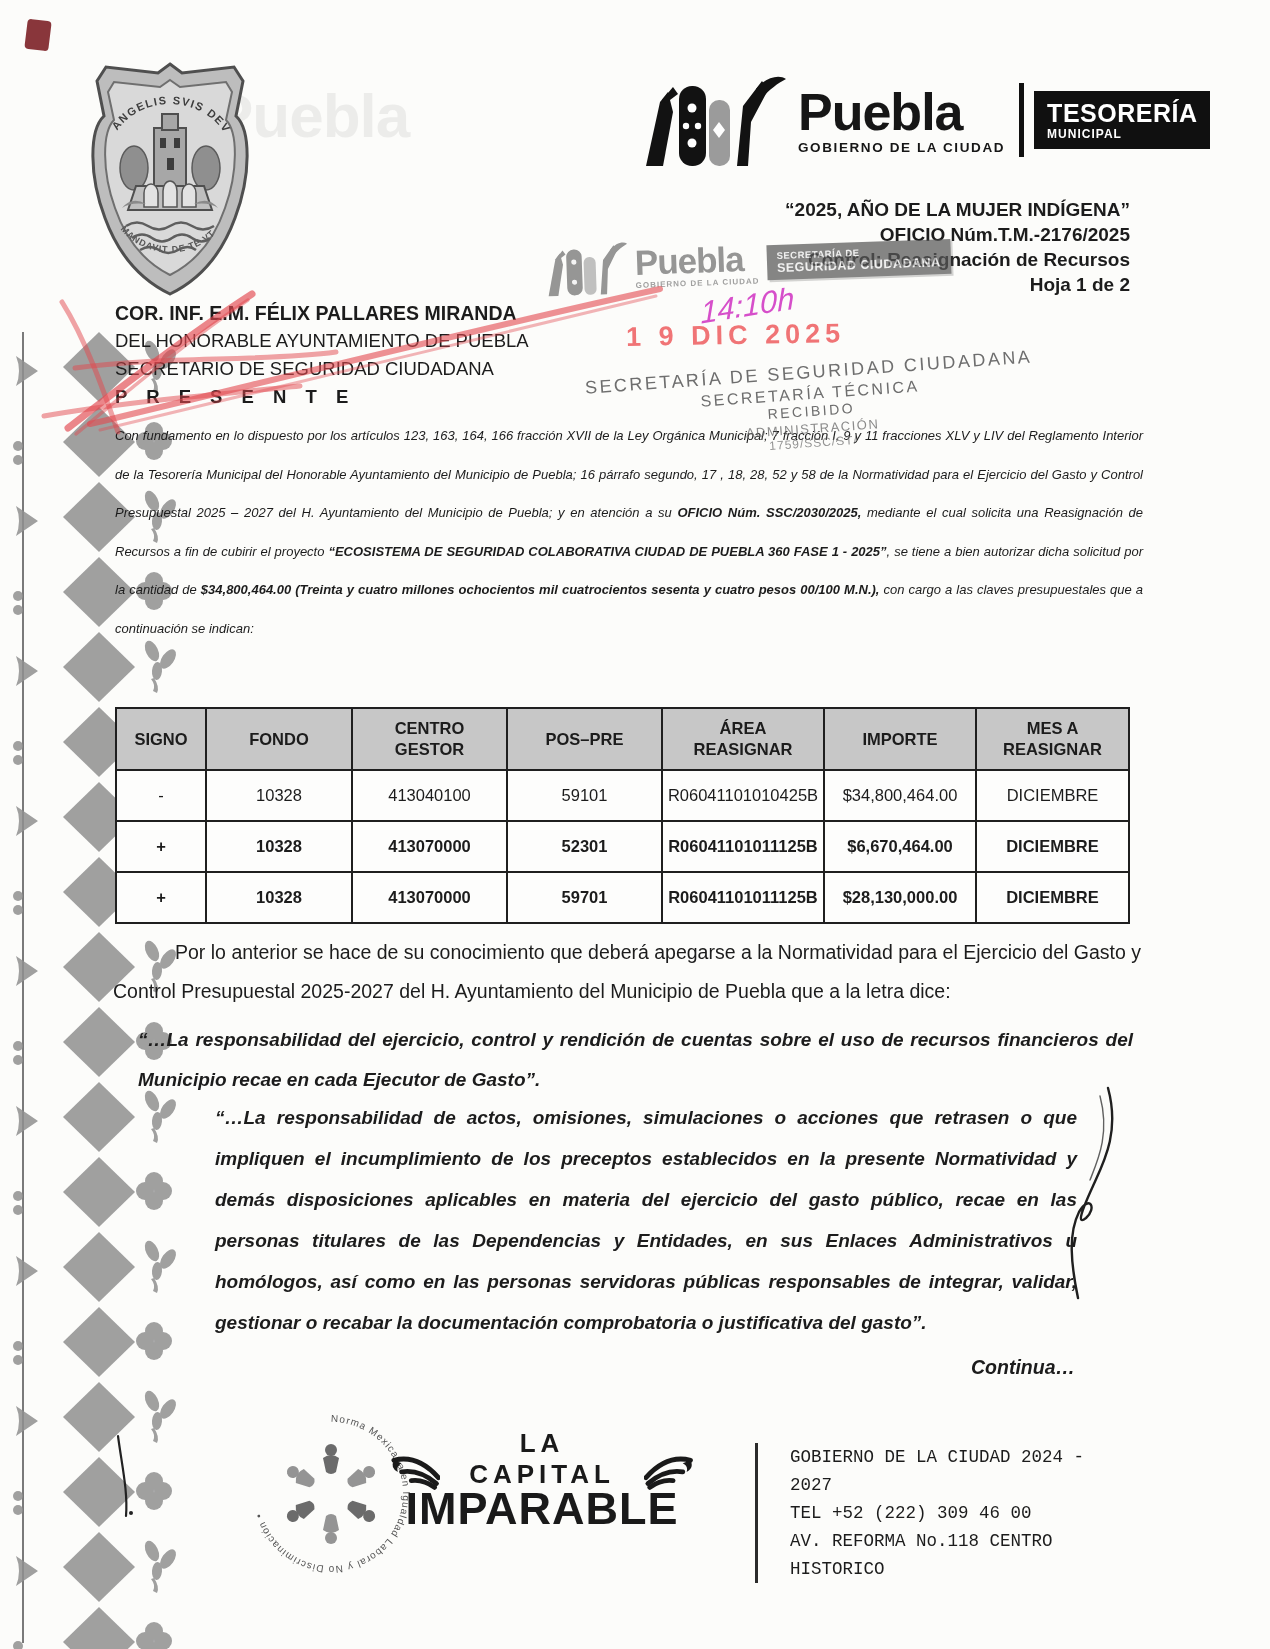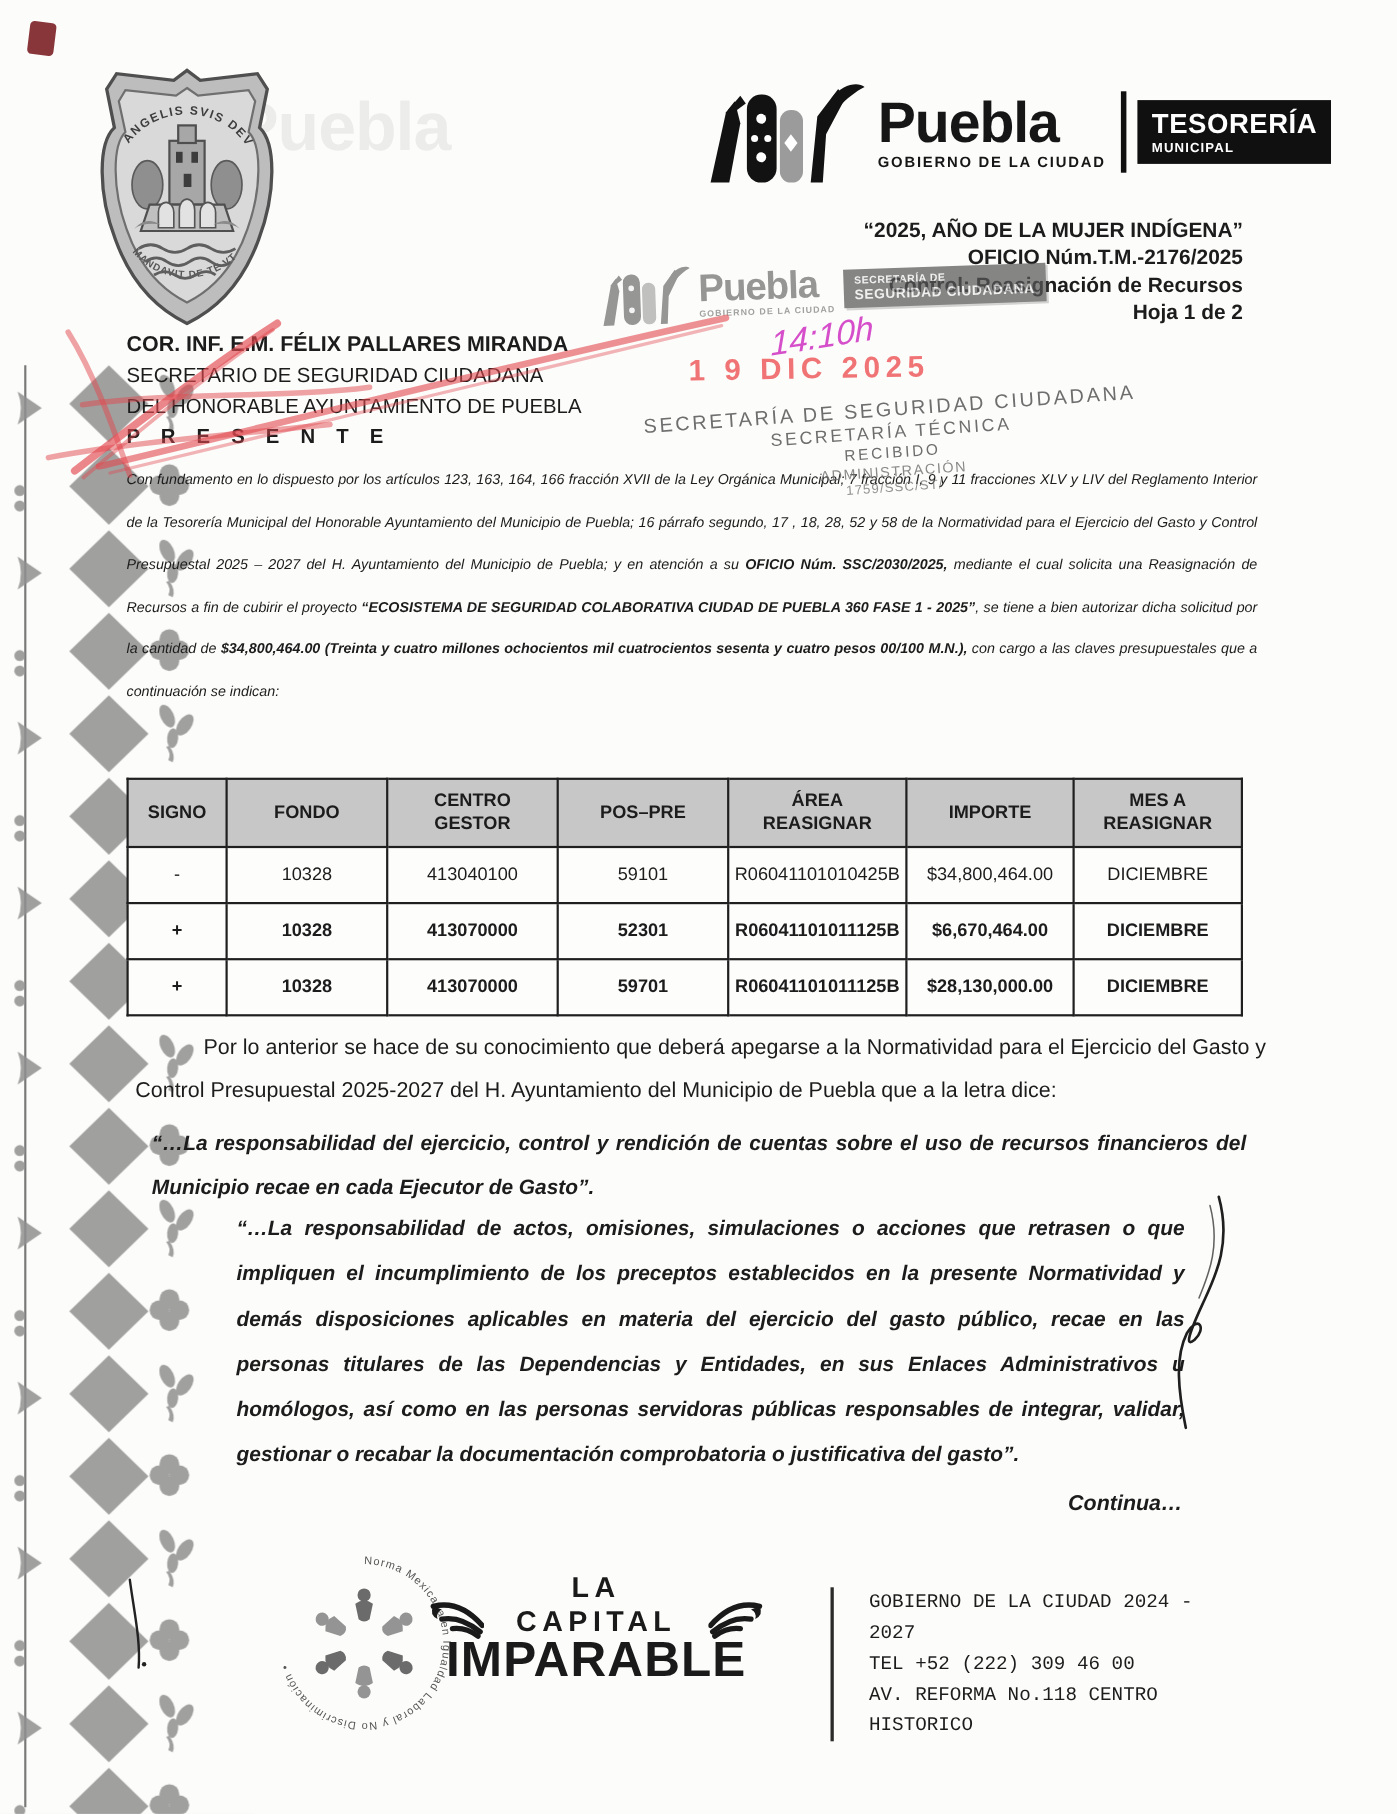--- a/index.html
+++ b/index.html
@@ -52,21 +52,21 @@
   .received-text .r4{font-size:13px;letter-spacing:1.5px;opacity:.8;}
   .received-text .r5{font-size:12px;letter-spacing:1px;opacity:.75;}
   
   .addressee{position:absolute;left:115px;top:299px;font-size:18.5px;line-height:28px;z-index:2;}
   .addressee .name{font-weight:800;font-size:19.5px;}
   .addressee .presente{font-weight:800;letter-spacing:7px;}
   
   .p1{position:absolute;left:115px;top:417px;width:1028px;font-size:13px;
     line-height:38.5px;text-align:justify;z-index:2;font-style:italic;}
   .rich-b{font-weight:800;}
-  .p2{position:absolute;left:123px;top:933px;width:1028px;font-size:19.5px;
+  .p2{position:absolute;left:113px;top:933px;width:1028px;font-size:19.5px;
     line-height:38.5px;text-align:justify;text-indent:62px;z-index:2;}
   .quote1{position:absolute;left:138px;top:1020px;width:995px;font-size:19px;
     line-height:40px;font-weight:800;font-style:italic;text-align:justify;z-index:2;}
   .quote2{position:absolute;left:215px;top:1097px;width:862px;font-size:19px;
     line-height:41px;font-weight:800;font-style:italic;text-align:justify;z-index:2;}
   .continua{position:absolute;right:195px;top:1356px;font-size:19.5px;font-weight:800;
     font-style:italic;z-index:2;}
   
   table.budget{position:absolute;left:115px;top:707px;width:1013px;border-collapse:collapse;
     z-index:2;table-layout:fixed;}
@@ -219,22 +219,22 @@
   <div class="received-text">
     <div class="r1">SECRETARÍA DE SEGURIDAD CIUDADANA</div>
     <div class="r2">SECRETARÍA TÉCNICA</div>
     <div class="r3">RECIBIDO</div>
     <div class="r4">ADMINISTRACIÓN</div>
     <div class="r5">1759/SSC/ST/</div>
   </div>
 
   <div class="addressee">
     <div class="name">COR. INF. E.M. FÉLIX PALLARES MIRANDA</div>
+    <div>DEL HONORABLE AYUNTAMIENTO DE PUEBLA</div>
     <div>SECRETARIO DE SEGURIDAD CIUDADANA</div>
-    <div>DEL HONORABLE AYUNTAMIENTO DE PUEBLA</div>
     <div class="presente">P R E S E N T E</div>
   </div>
 
   <div class="p1"><span>Con fundamento en lo dispuesto por los artículos 123, 163, 164, 166 fracción XVII de la Ley Orgánica Municipal; 7 fracción I, 9 y 11 fracciones XLV y LIV del Reglamento Interior de la Tesorería Municipal del Honorable Ayuntamiento del Municipio de Puebla; 16 párrafo segundo, 17 , 18, 28, 52 y 58 de la Normatividad para el Ejercicio del Gasto y Control Presupuestal 2025 – 2027 del H. Ayuntamiento del Municipio de Puebla; y en atención a su </span><span class="rich-b">OFICIO Núm. SSC/2030/2025,</span><span> mediante el cual solicita una Reasignación de Recursos a fin de cubirir el proyecto </span><span class="rich-b">“ECOSISTEMA DE SEGURIDAD COLABORATIVA CIUDAD DE PUEBLA 360 FASE 1 - 2025”</span><span>, se tiene a bien autorizar dicha solicitud por la cantidad de </span><span class="rich-b">$34,800,464.00 (Treinta y cuatro millones ochocientos mil cuatrocientos sesenta y cuatro pesos 00/100 M.N.),</span><span> con cargo a las claves presupuestales que a continuación se indican:</span></div>
 
   <table class="budget">
     <colgroup>
       <col style="width:90px">
         <col style="width:146px">
         <col style="width:155px">

